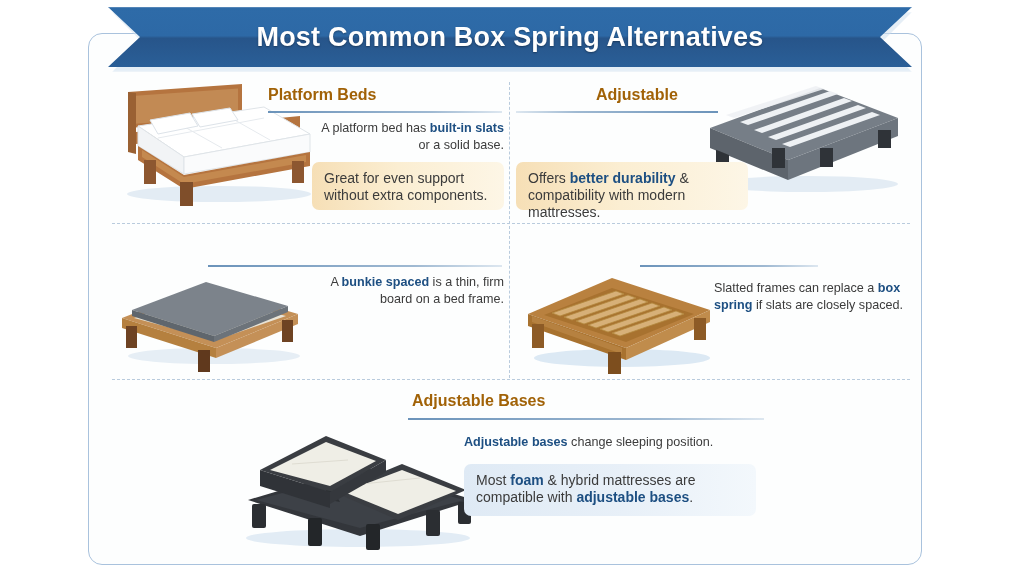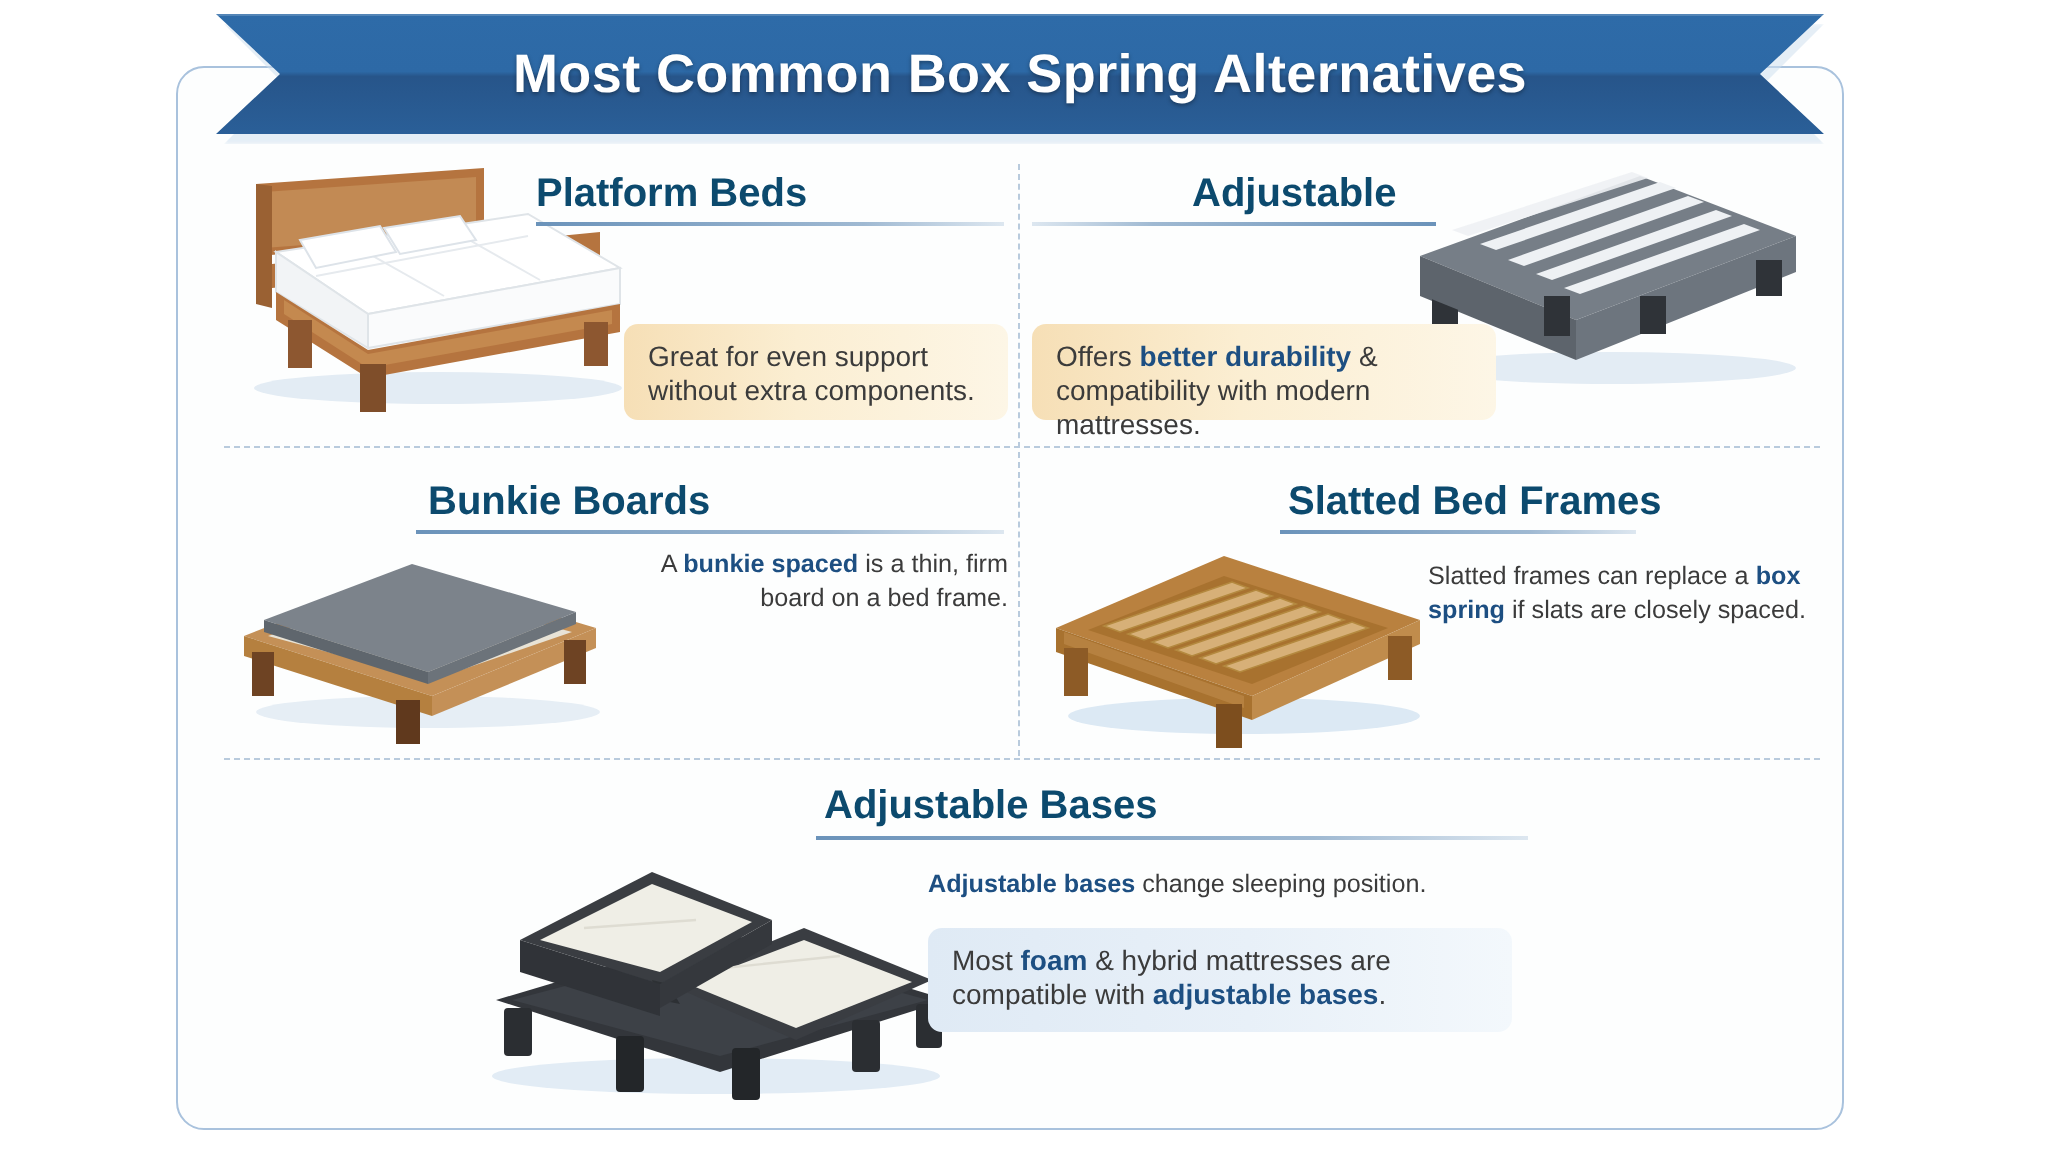--- a/index.html
+++ b/index.html
@@ -52,21 +52,21 @@
   }
   
   .card{position:absolute;}
   .c-platform{left:112px;top:80px;width:392px;height:142px;}
   .c-foundations{left:516px;top:80px;width:394px;height:142px;}
   .c-bunkie{left:112px;top:236px;width:392px;height:140px;}
   .c-slatted{left:516px;top:236px;width:394px;height:140px;}
   .c-adjust{left:112px;top:386px;width:798px;height:170px;}
 
   .heading{
-    position:absolute;color:#0c4a6e;font-weight:700;font-size:20px;
+    position:absolute;color:#a16207;font-weight:700;font-size:16px;
     font-family:"Liberation Sans", sans-serif;white-space:nowrap;
   }
   .hline{
     position:absolute;height:2px;
     background:linear-gradient(90deg,#6b93ba 0%,#9fb9d2 70%,#dde7f0 100%);
   }
   .hline.rev{
     background:linear-gradient(90deg,#dde7f0 0%,#9fb9d2 30%,#6b93ba 100%);
   }
   .body-text{
@@ -137,20 +137,21 @@
 
         <rect x="30" y="78" width="12" height="24" fill="#8d5730"></rect>
         <rect x="66" y="100" width="13" height="24" fill="#7f4e2a"></rect>
         <rect x="178" y="79" width="12" height="22" fill="#8d5730"></rect>
       </svg>
     </div>
 
     <div class="heading" style="left:156px;top:6px;">Platform Beds</div>
     <div class="hline" style="left:156px;top:31px;width:234px;"></div>
 
+    <div class="body-text ta-right" style="left:206px;top:40px;width:186px;">A platform bed has <b>built-in slats</b> or a solid base.</div>
 
     <div class="callout cream" style="left:200px;top:82px;width:192px;height:48px;">Great for even support without extra components.</div>
   </div>
 
   <div class="card c-foundations">
 
     <div class="art" style="left:186px;top:6px;width:202px;height:112px;">
       <svg width="202" height="112" viewBox="0 0 202 112">
         <ellipse cx="104" cy="98" rx="92" ry="8" fill="#e3ecf4"></ellipse>
 
@@ -203,21 +204,20 @@
 
         <path d="M6 48 L100 78 L100 88 L6 58 Z" fill="#b5803f"></path>
         <path d="M100 78 L182 44 L182 54 L100 88 Z" fill="#c49057"></path>
 
         <rect x="10" y="56" width="11" height="22" fill="#6e4323"></rect>
         <rect x="82" y="80" width="12" height="22" fill="#60391d"></rect>
         <rect x="166" y="50" width="11" height="22" fill="#6e4323"></rect>
       </svg>
     </div>
 
-    <div class="heading" style="left:102px;top:4px;">Bunkie Boards</div>
     <div class="hline" style="left:96px;top:29px;width:294px;"></div>
 
     <div class="body-text ta-right" style="left:194px;top:38px;width:198px;">A <b>bunkie spaced</b> is a thin, firm board on a bed frame.</div>
 
   </div>
 
   <div class="card c-slatted">
 
     <div class="art" style="left:6px;top:36px;width:196px;height:104px;">
       <svg width="196" height="104" viewBox="0 0 196 104">
@@ -239,21 +239,20 @@
         <path d="M104 76 L188 38 L188 50 L104 88 Z" fill="#c08c4c"></path>
 
         <path d="M10 44 L100 76 L100 82 L10 50 Z" fill="#c08c4c" opacity=".6"></path>
 
         <rect x="10" y="52" width="12" height="24" fill="#8d5b26"></rect>
         <rect x="86" y="80" width="13" height="22" fill="#7d4e1e"></rect>
         <rect x="172" y="46" width="12" height="22" fill="#8d5b26"></rect>
       </svg>
     </div>
 
-    <div class="heading" style="left:128px;top:4px;">Slatted Bed Frames</div>
     <div class="hline" style="left:124px;top:29px;width:178px;"></div>
 
     <div class="body-text" style="left:198px;top:44px;width:192px;">Slatted frames can replace a <b>box spring</b> if slats are closely spaced.</div>
   </div>
 
   <div class="card c-adjust">
 
     <div class="art" style="left:118px;top:28px;width:250px;height:138px;">
       <svg width="250" height="138" viewBox="0 0 250 138">
         <ellipse cx="128" cy="124" rx="112" ry="9" fill="#e2ecf5"></ellipse>

